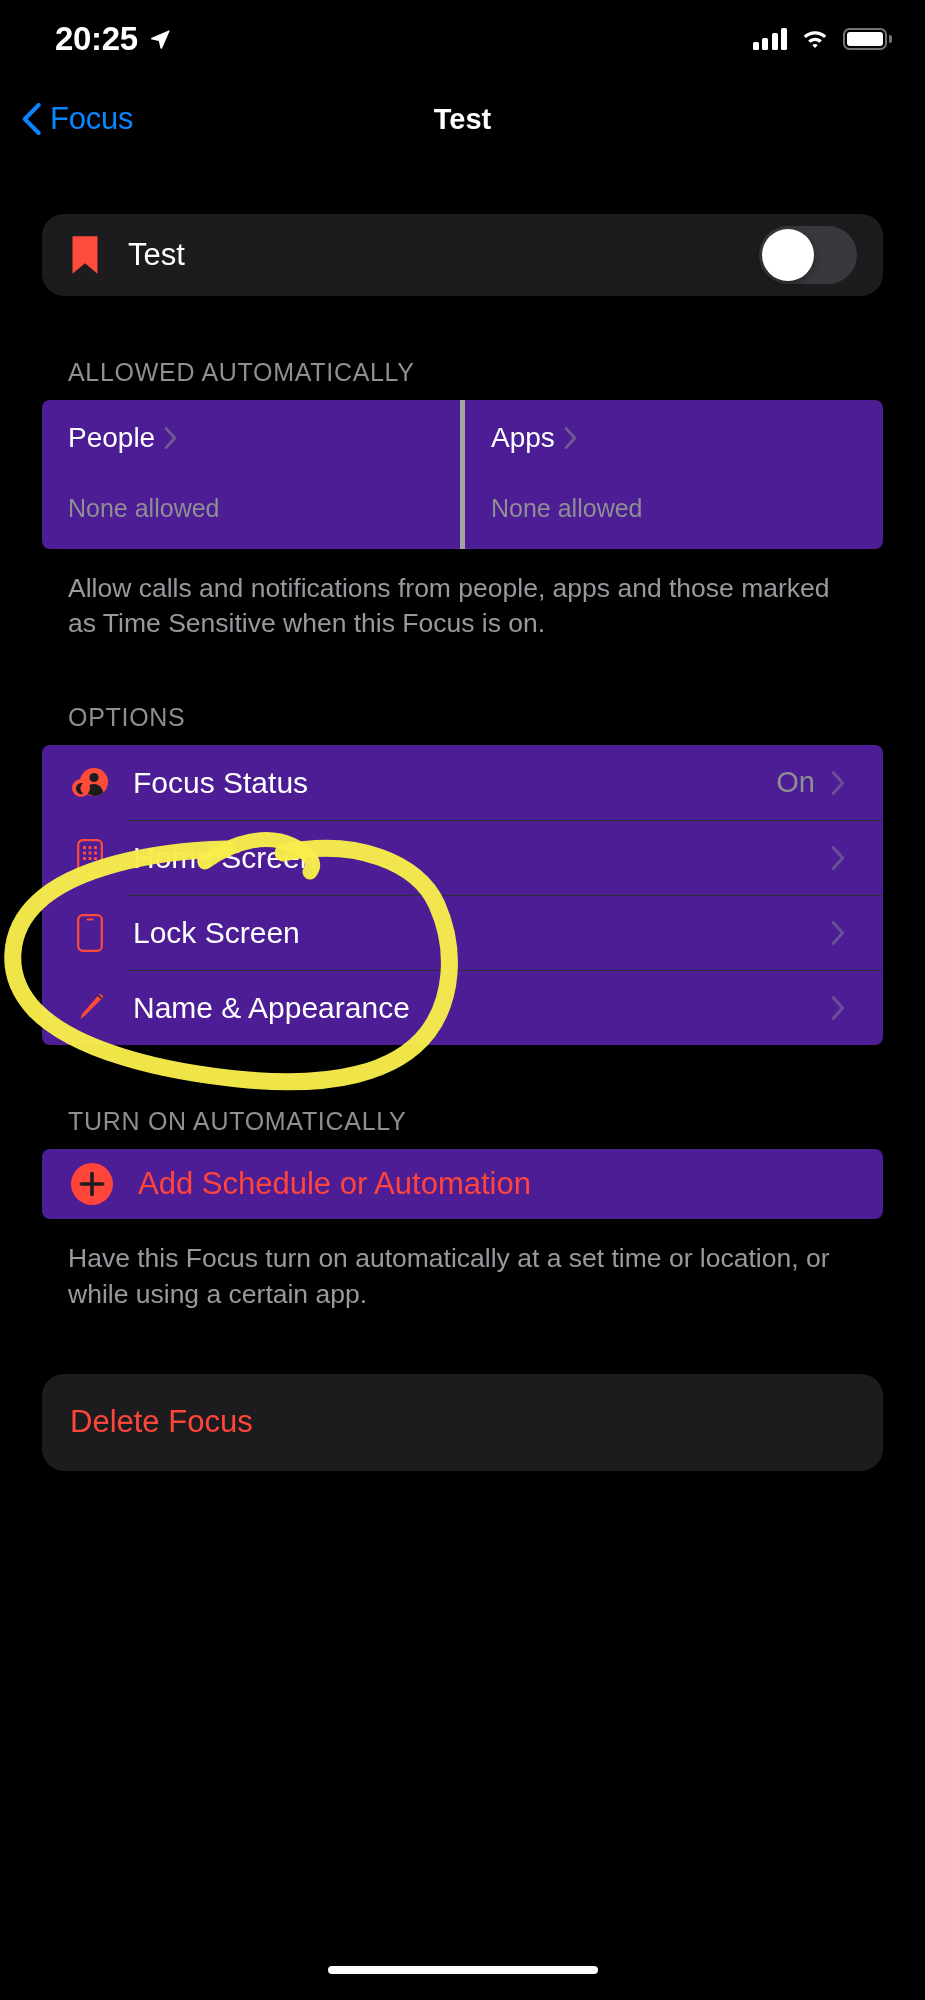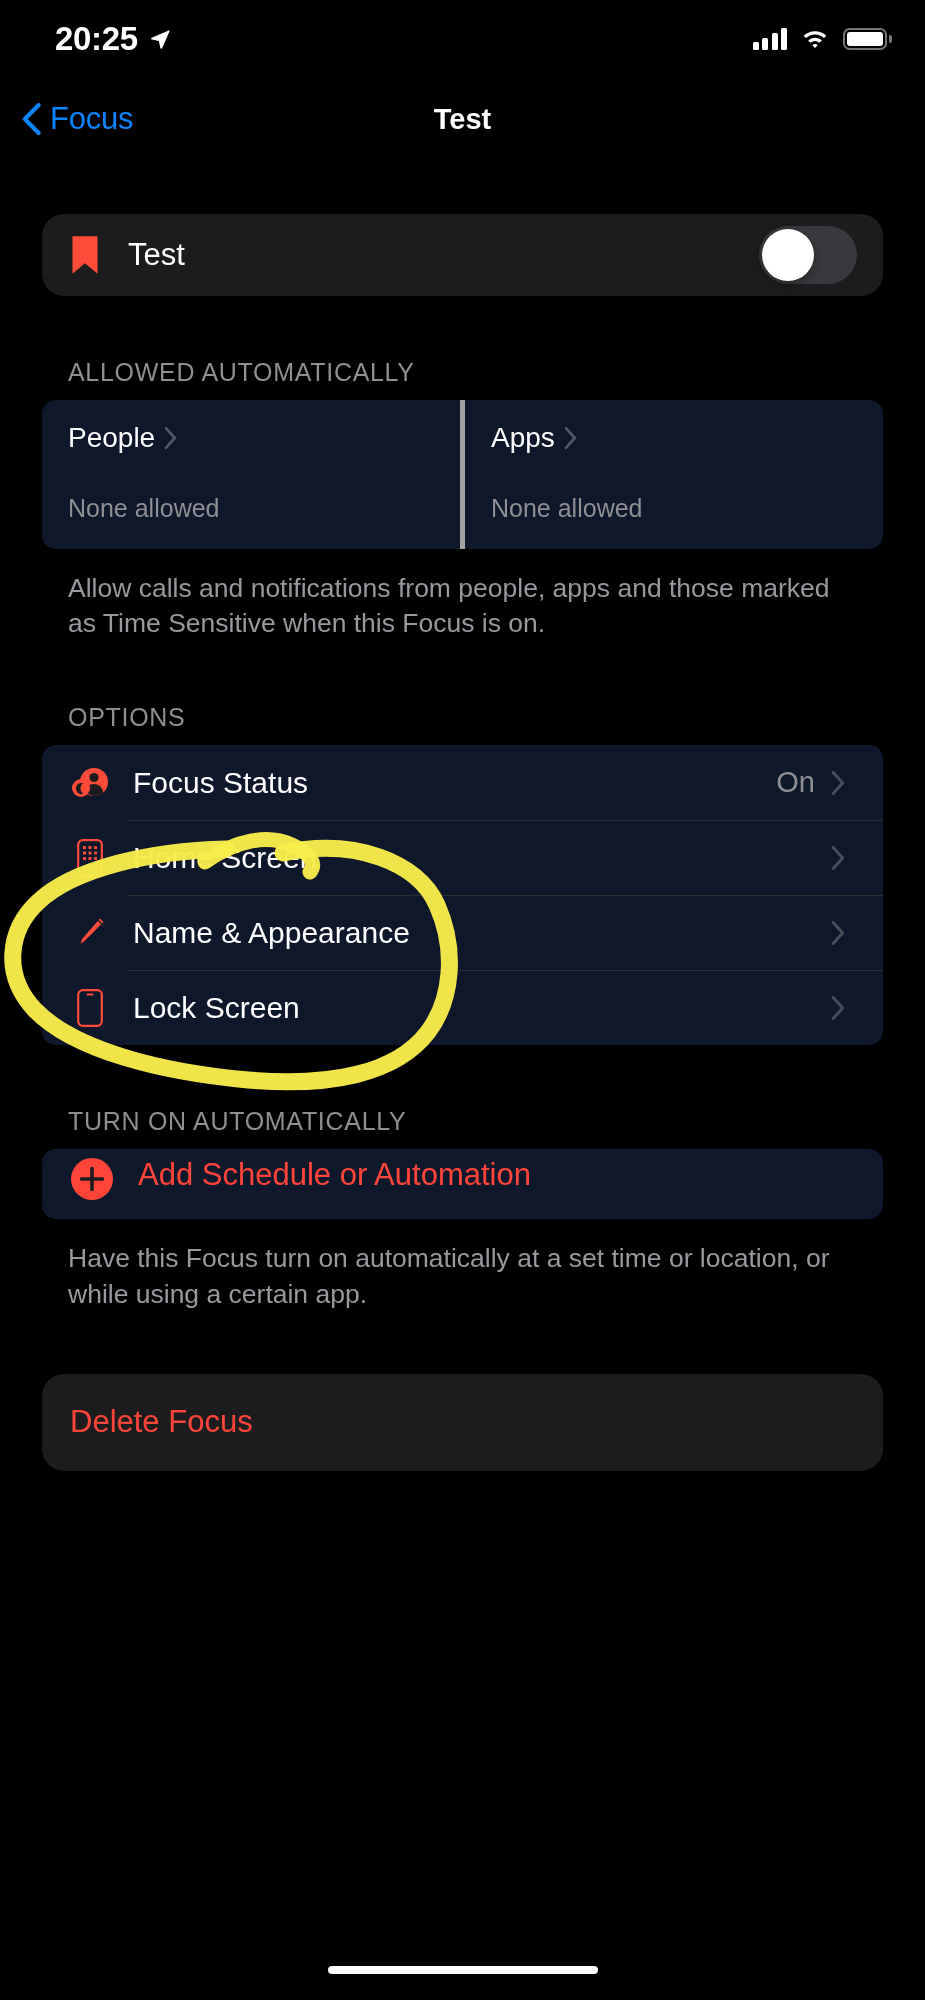--- a/index.html
+++ b/index.html
@@ -54,21 +54,21 @@
   .nav-back .chev{ width:19px; height:32px; }
   .nav-back-label{ font-size:31px; letter-spacing:-0.2px; }
   .nav-title{
     position:absolute; left:0; right:0; top:50%; transform:translateY(-50%);
     text-align:center; font-size:29px; font-weight:bold; color:#fff;
   }
 
   
   .content{ position:absolute; top:170px; left:0; right:0; }
   .card{
-    margin:0 42px; background:#0f172a; border-radius:14px; overflow:hidden;
+    margin:0 42px; background:#4c1d95; border-radius:8px; overflow:hidden;
   }
   .sect-header{
     margin:0 42px; padding:0 26px 13px;
     font-size:25px; color:#8E8E93; letter-spacing:0.7px;
   }
   .sect-footer{
     margin:0 42px; padding:22px 26px 0;
     font-size:26.5px; line-height:1.33; color:#98989E;
   }
 
@@ -112,22 +112,22 @@
     content:""; position:absolute; left:86px; right:0; top:0;
     height:1px; background:#2E2E30;
   }
   .row-ic{ width:40px; display:flex; justify-content:center; flex:none; }
   .row-label{ margin-left:23px; font-size:30px; color:#fff; flex:1; }
   .row-value{ font-size:29px; color:#8E8E93; margin-right:16px; }
   .row-chev{ width:14px; height:24px; opacity:.45; flex:none; }
 
   
   .add-row{
-    display:flex; align-items:flex-start; height:70px;
-    padding:8px 26px 0 28px; cursor:pointer;
+    display:flex; align-items:center; height:70px;
+    padding:0 26px 0 28px; cursor:pointer;
   }
   .plus-circle{ width:44px; height:44px; flex:none; }
   .add-label{ margin-left:24px; font-size:31px; color:#FF453A; }
 
   
   .delete-card{
     margin:0 42px; background:#1C1C1E; border-radius:22px;
     height:97px; display:flex; align-items:center; padding:0 28px;
     cursor:pointer;
   }
@@ -272,40 +272,40 @@
         </span>
         <span class="row-label">Home Screen</span>
         <span class="row-value"></span>
         <svg class="row-chev" viewBox="0 0 9 16">
           <path d="M1.3 1 7.6 8l-6.3 7" fill="none" stroke="#8E8E93" stroke-width="2" stroke-linecap="round" stroke-linejoin="round"></path>
         </svg>
       </div>
 
       <div class="row">
         <span class="row-ic">
+          <svg width="26" height="38" viewBox="0 0 26 38">
+            <rect x="1.2" y="1.2" width="23.6" height="35.6" rx="4.5" fill="none" stroke="#FF4B3A" stroke-width="2.2"></rect>
+            <rect x="9.5" y="4.5" width="7" height="2" rx="1" fill="#FF4B3A"></rect>
+          </svg>
+        </span>
+        <span class="row-label">Lock Screen</span>
+        <span class="row-value"></span>
+        <svg class="row-chev" viewBox="0 0 9 16">
+          <path d="M1.3 1 7.6 8l-6.3 7" fill="none" stroke="#8E8E93" stroke-width="2" stroke-linecap="round" stroke-linejoin="round"></path>
+        </svg>
+      </div>
+
+      <div class="row">
+        <span class="row-ic">
           <svg width="32" height="34" viewBox="0 0 32 34">
             <path d="M26 2.5 29.5 6 11 24.5 6.5 28l1.6-5z" fill="#FF4B3A"></path>
             <path d="M24.2 4.3 27.7 7.8" stroke="#1C1C1E" stroke-width="1.4"></path>
           </svg>
         </span>
         <span class="row-label">Name &amp; Appearance</span>
-        <span class="row-value"></span>
-        <svg class="row-chev" viewBox="0 0 9 16">
-          <path d="M1.3 1 7.6 8l-6.3 7" fill="none" stroke="#8E8E93" stroke-width="2" stroke-linecap="round" stroke-linejoin="round"></path>
-        </svg>
-      </div>
-
-      <div class="row">
-        <span class="row-ic">
-          <svg width="26" height="38" viewBox="0 0 26 38">
-            <rect x="1.2" y="1.2" width="23.6" height="35.6" rx="4.5" fill="none" stroke="#FF4B3A" stroke-width="2.2"></rect>
-            <rect x="9.5" y="4.5" width="7" height="2" rx="1" fill="#FF4B3A"></rect>
-          </svg>
-        </span>
-        <span class="row-label">Lock Screen</span>
         <span class="row-value"></span>
         <svg class="row-chev" viewBox="0 0 9 16">
           <path d="M1.3 1 7.6 8l-6.3 7" fill="none" stroke="#8E8E93" stroke-width="2" stroke-linecap="round" stroke-linejoin="round"></path>
         </svg>
       </div>
 
     </div>
 
     <div class="sp-62"></div>
 

